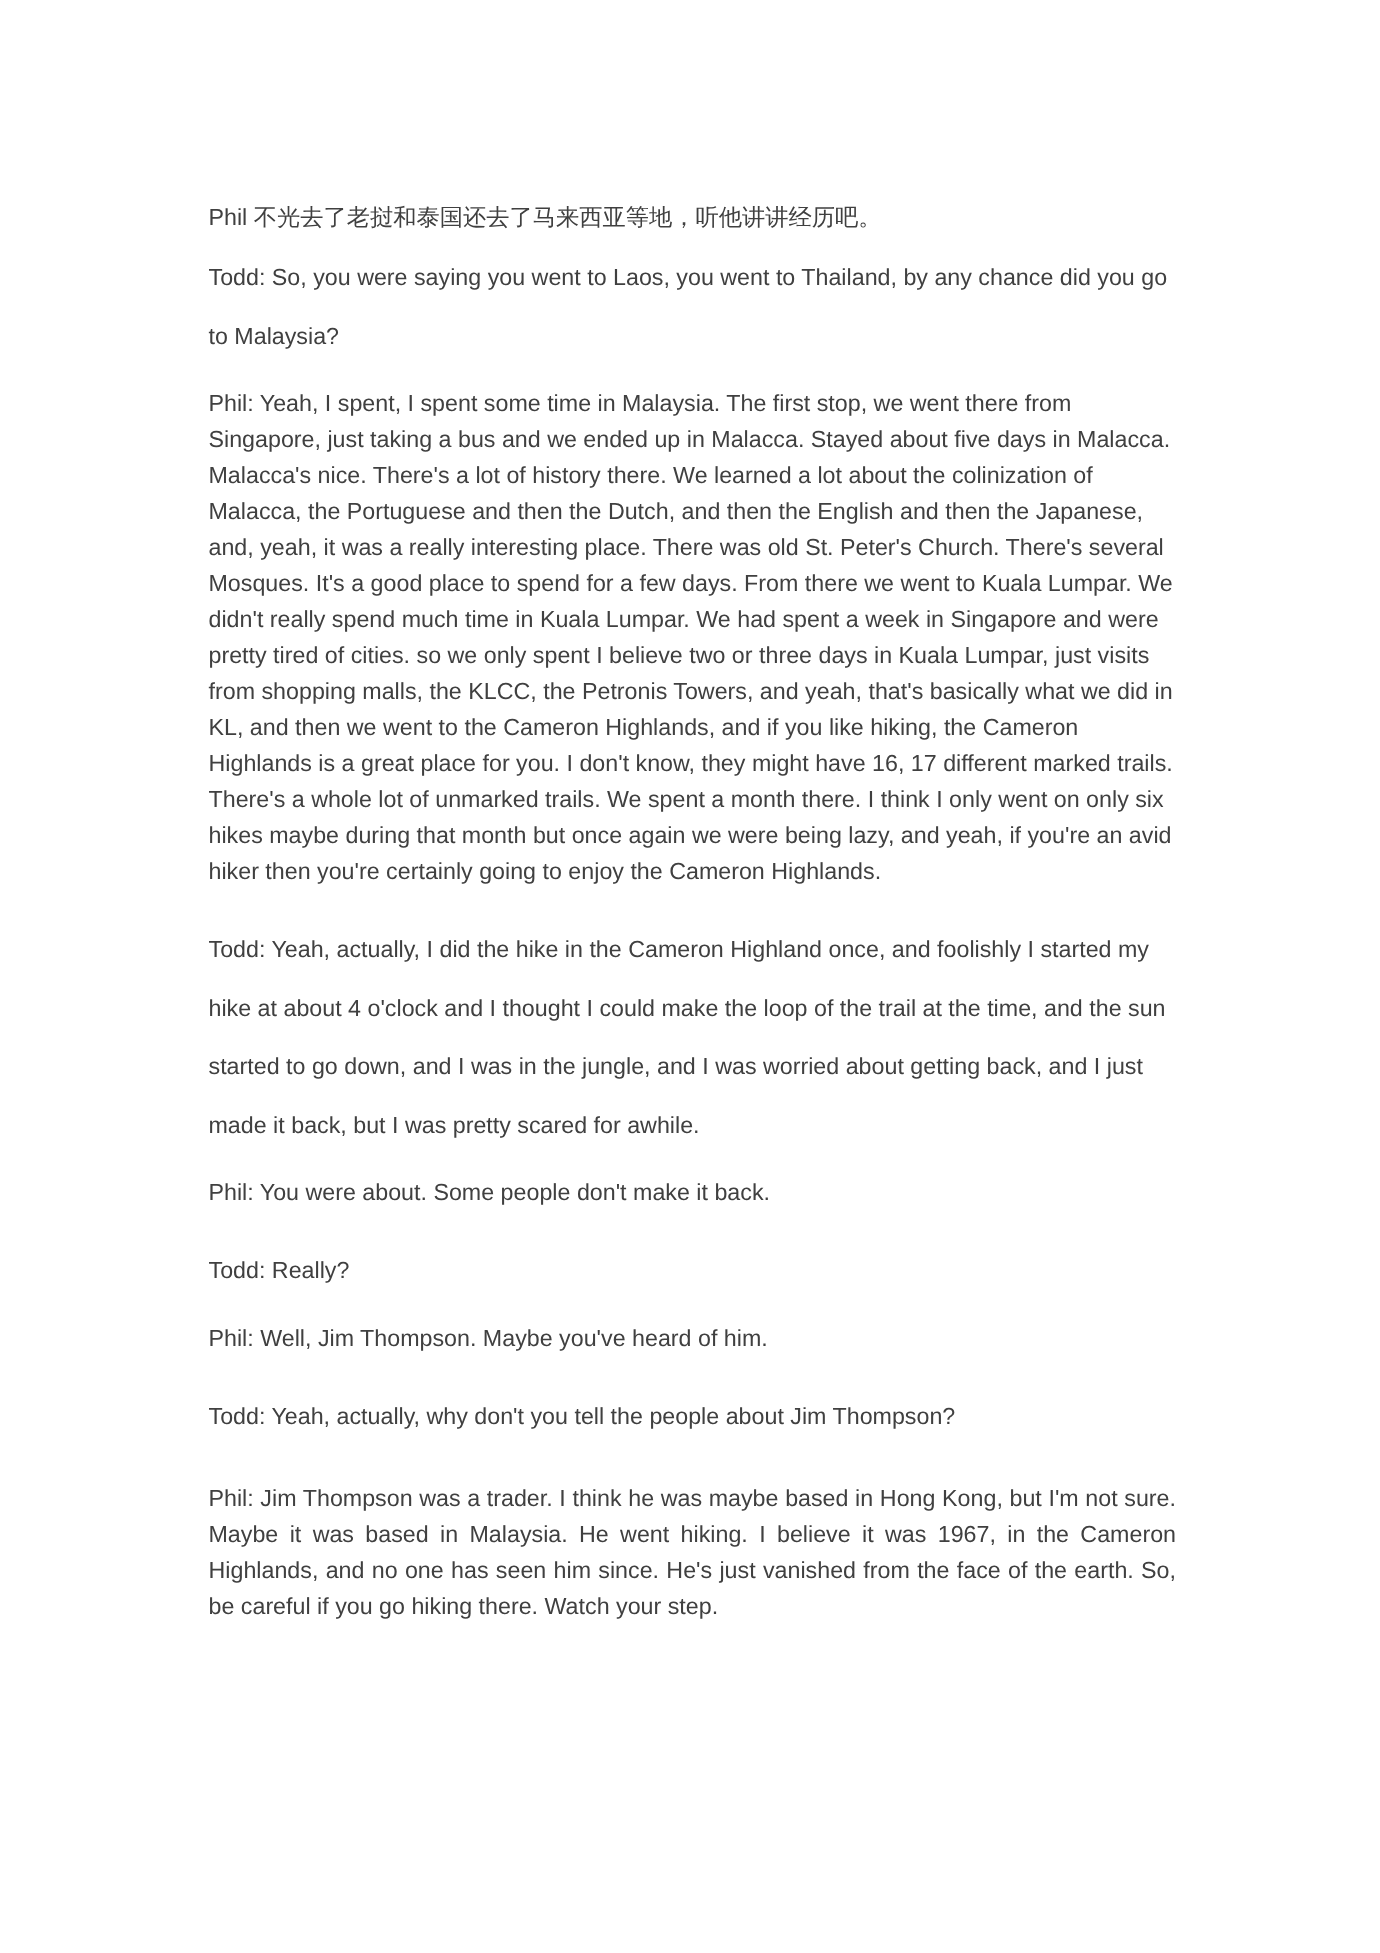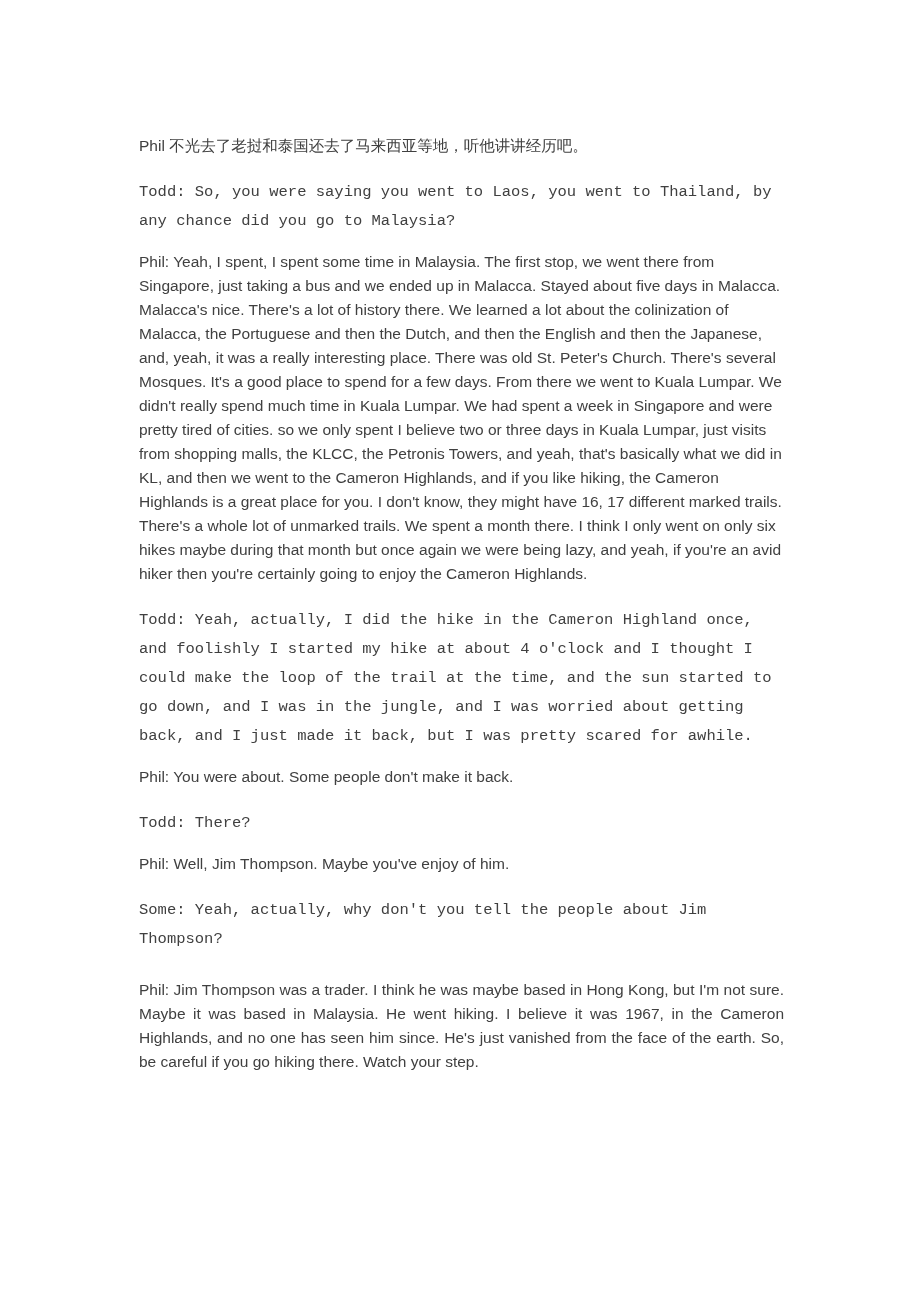--- a/index.html
+++ b/index.html
@@ -20,26 +20,25 @@
     width: 920px;
   }
   .para {
     margin: 0;
     font-size: 15.5px;
     text-align: left;
     word-spacing: normal;
   }
   .intro {
     line-height: 24px;
-    margin-bottom: 20px;
+    margin-bottom: 8px;
   }
   .todd {
-    line-height: 29px;
+    line-height: 39px;
     margin-bottom: 14px;
-    font-family: Liberation Mono, monospace;
   }
   .phil {
     line-height: 24px;
     margin-bottom: 20px;
   }
   .justified {
     text-align: justify;
     margin-top: 24px;
   }
 </style>
@@ -50,20 +49,20 @@
   <p class="para intro">Phil 不光去了老挝和泰国还去了马来西亚等地，听他讲讲经历吧。</p>
 
   <p class="para todd">Todd: So, you were saying you went to Laos, you went to Thailand, by any chance did you go to Malaysia?</p>
 
   <p class="para phil">Phil: Yeah, I spent, I spent some time in Malaysia. The first stop, we went there from Singapore, just taking a bus and we ended up in Malacca. Stayed about five days in Malacca. Malacca's nice. There's a lot of history there. We learned a lot about the colinization of Malacca, the Portuguese and then the Dutch, and then the English and then the Japanese, and, yeah, it was a really interesting place. There was old St. Peter's Church. There's several Mosques. It's a good place to spend for a few days. From there we went to Kuala Lumpar. We didn't really spend much time in Kuala Lumpar. We had spent a week in Singapore and were pretty tired of cities. so we only spent I believe two or three days in Kuala Lumpar, just visits from shopping malls, the KLCC, the Petronis Towers, and yeah, that's basically what we did in KL, and then we went to the Cameron Highlands, and if you like hiking, the Cameron Highlands is a great place for you. I don't know, they might have 16, 17 different marked trails. There's a whole lot of unmarked trails. We spent a month there. I think I only went on only six hikes maybe during that month but once again we were being lazy, and yeah, if you're an avid hiker then you're certainly going to enjoy the Cameron Highlands.</p>
 
   <p class="para todd">Todd: Yeah, actually, I did the hike in the Cameron Highland once, and foolishly I started my hike at about 4 o'clock and I thought I could make the loop of the trail at the time, and the sun started to go down, and I was in the jungle, and I was worried about getting back, and I just made it back, but I was pretty scared for awhile.</p>
 
   <p class="para phil">Phil: You were about. Some people don't make it back.</p>
 
-  <p class="para todd">Todd: There?</p>
+  <p class="para todd">Todd: Really?</p>
 
-  <p class="para phil">Phil: Well, Jim Thompson. Maybe you've enjoy of him.</p>
+  <p class="para phil">Phil: Well, Jim Thompson. Maybe you've heard of him.</p>
 
-  <p class="para todd">Some: Yeah, actually, why don't you tell the people about Jim Thompson?</p>
+  <p class="para todd">Todd: Yeah, actually, why don't you tell the people about Jim Thompson?</p>
 
   <p class="para phil justified">Phil: Jim Thompson was a trader. I think he was maybe based in Hong Kong, but I'm not sure. Maybe it was based in Malaysia. He went hiking. I believe it was 1967, in the Cameron Highlands, and no one has seen him since. He's just vanished from the face of the earth. So, be careful if you go hiking there. Watch your step.</p>
 </div>
 
 </body></html>

